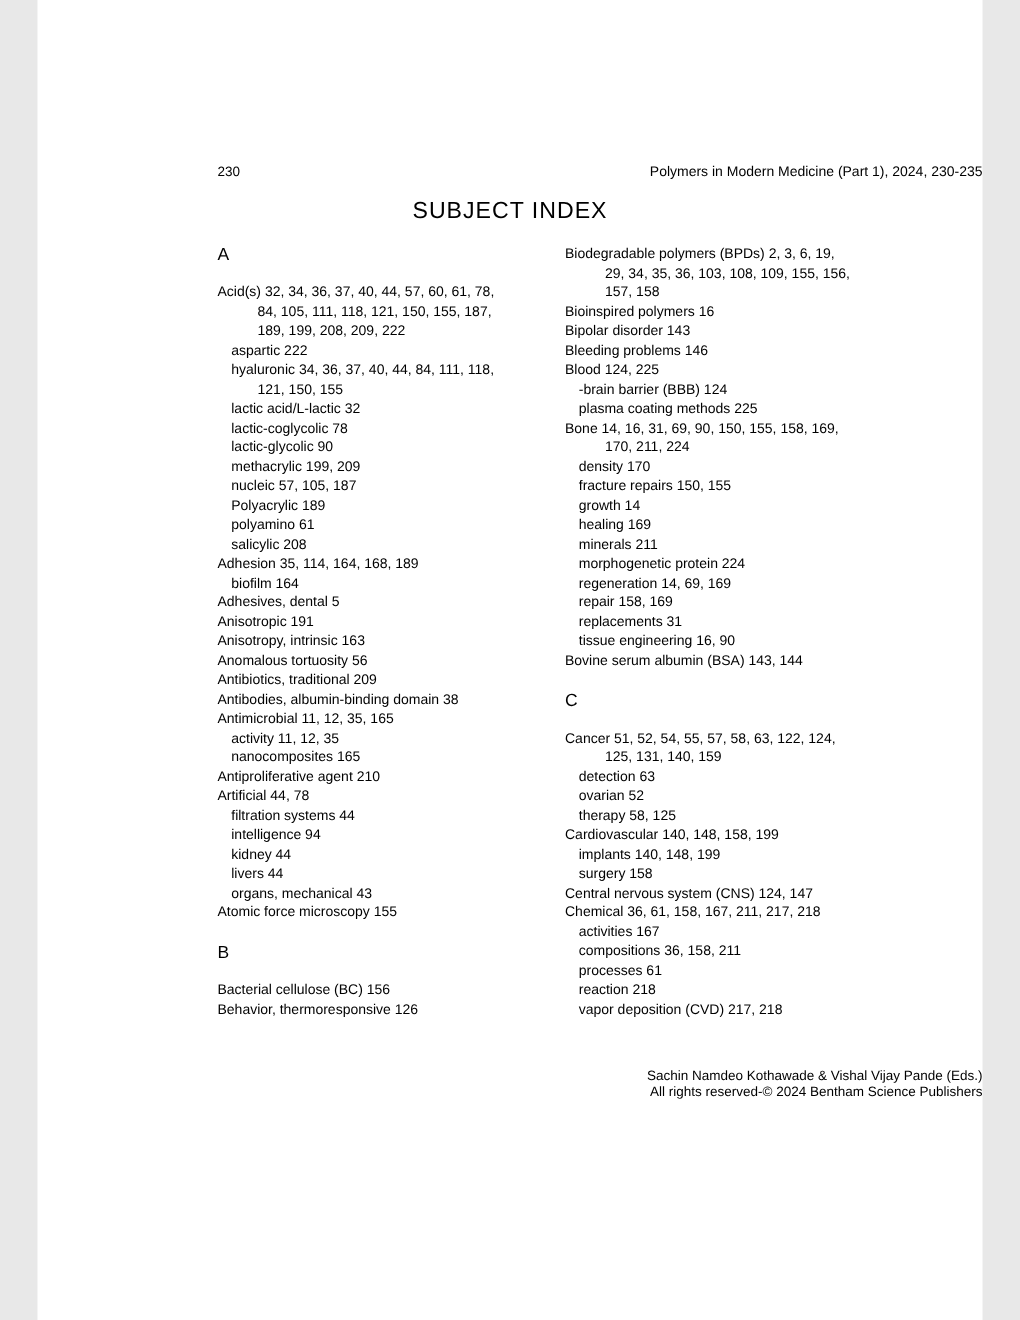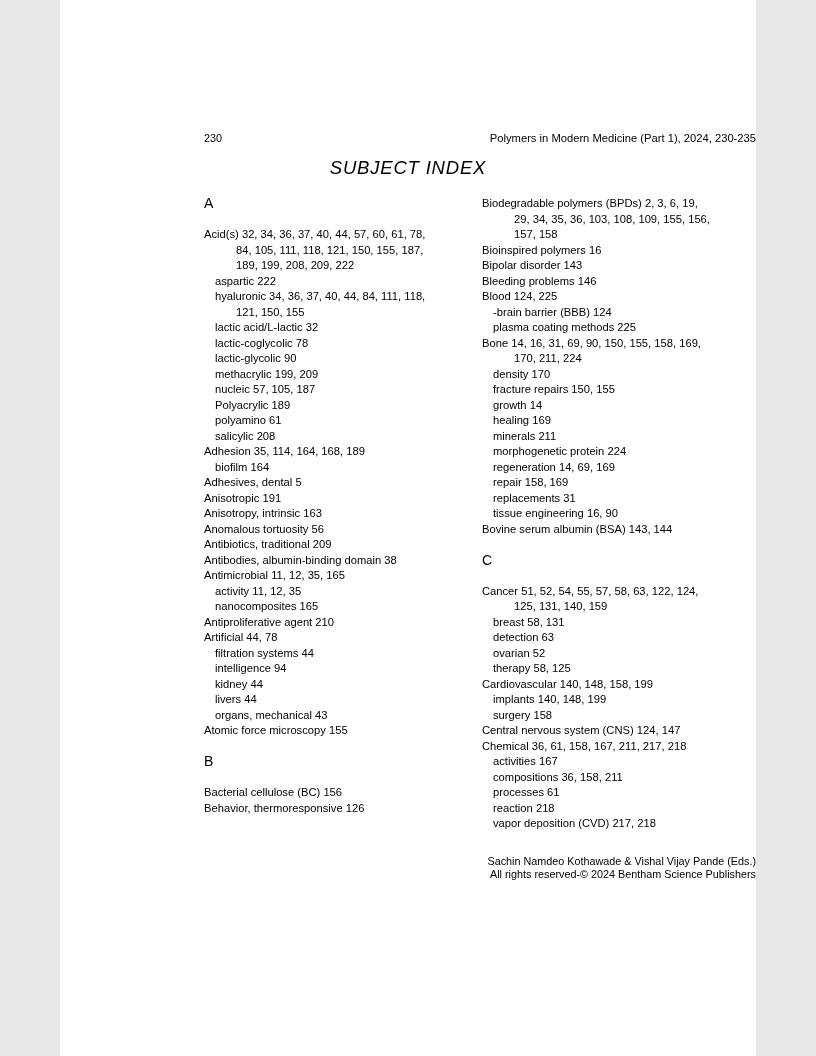--- a/index.html
+++ b/index.html
@@ -1,37 +1,37 @@
 <!DOCTYPE html>
 <html><head>
 <meta charset="utf-8">
 <style>
   html,body { margin:0; padding:0; background:#e8e8e8; }
   .page {
     position:relative;
-    width:696px; height:1056px;
+    width:756px; height:1056px;
     margin:0 auto;
     background:#ffffff;
     color:#000000;
     font-family:"Liberation Sans", sans-serif;
     overflow:hidden;
   }
   .running-header {
     position:absolute; top:131px; left:0; right:0;
     text-align:right; font-size:11.2px; line-height:14px;
   }
   .page-number {
     position:absolute; top:131px; left:144px;
     font-size:10.8px; line-height:14px;
   }
   .page-title {
     position:absolute; top:157px; left:0; right:0;
     text-align:center;
     font-size:18.5px; letter-spacing:0.8px;
-    line-height:22px; font-weight:500;font-style:italic;
+    line-height:22px; font-weight:500;
   }
   .columns {
     position:absolute; top:196px; left:144px;
     display:flex;
   }
   .col { width:278px; }
   .line {
     height:15.5px; line-height:15.5px;
     font-size:11.2px;
     white-space:nowrap;
@@ -120,21 +120,20 @@
         <div class="line sub">regeneration 14, 69, 169</div>
         <div class="line sub">repair 158, 169</div>
         <div class="line sub">replacements 31</div>
         <div class="line sub">tissue engineering 16, 90</div>
         <div class="line entry">Bovine serum albumin (BSA) 143, 144</div>
         <div class="line blank"></div>
         <div class="line heading">C</div>
         <div class="line blank"></div>
         <div class="line entry">Cancer 51, 52, 54, 55, 57, 58, 63, 122, 124,</div>
         <div class="line cont">125, 131, 140, 159</div>
-        <div class="line sub">breast 58, 131</div>
         <div class="line sub">detection 63</div>
         <div class="line sub">ovarian 52</div>
         <div class="line sub">therapy 58, 125</div>
         <div class="line entry">Cardiovascular 140, 148, 158, 199</div>
         <div class="line sub">implants 140, 148, 199</div>
         <div class="line sub">surgery 158</div>
         <div class="line entry">Central nervous system (CNS) 124, 147</div>
         <div class="line entry">Chemical 36, 61, 158, 167, 211, 217, 218</div>
         <div class="line sub">activities 167</div>
         <div class="line sub">compositions 36, 158, 211</div>

